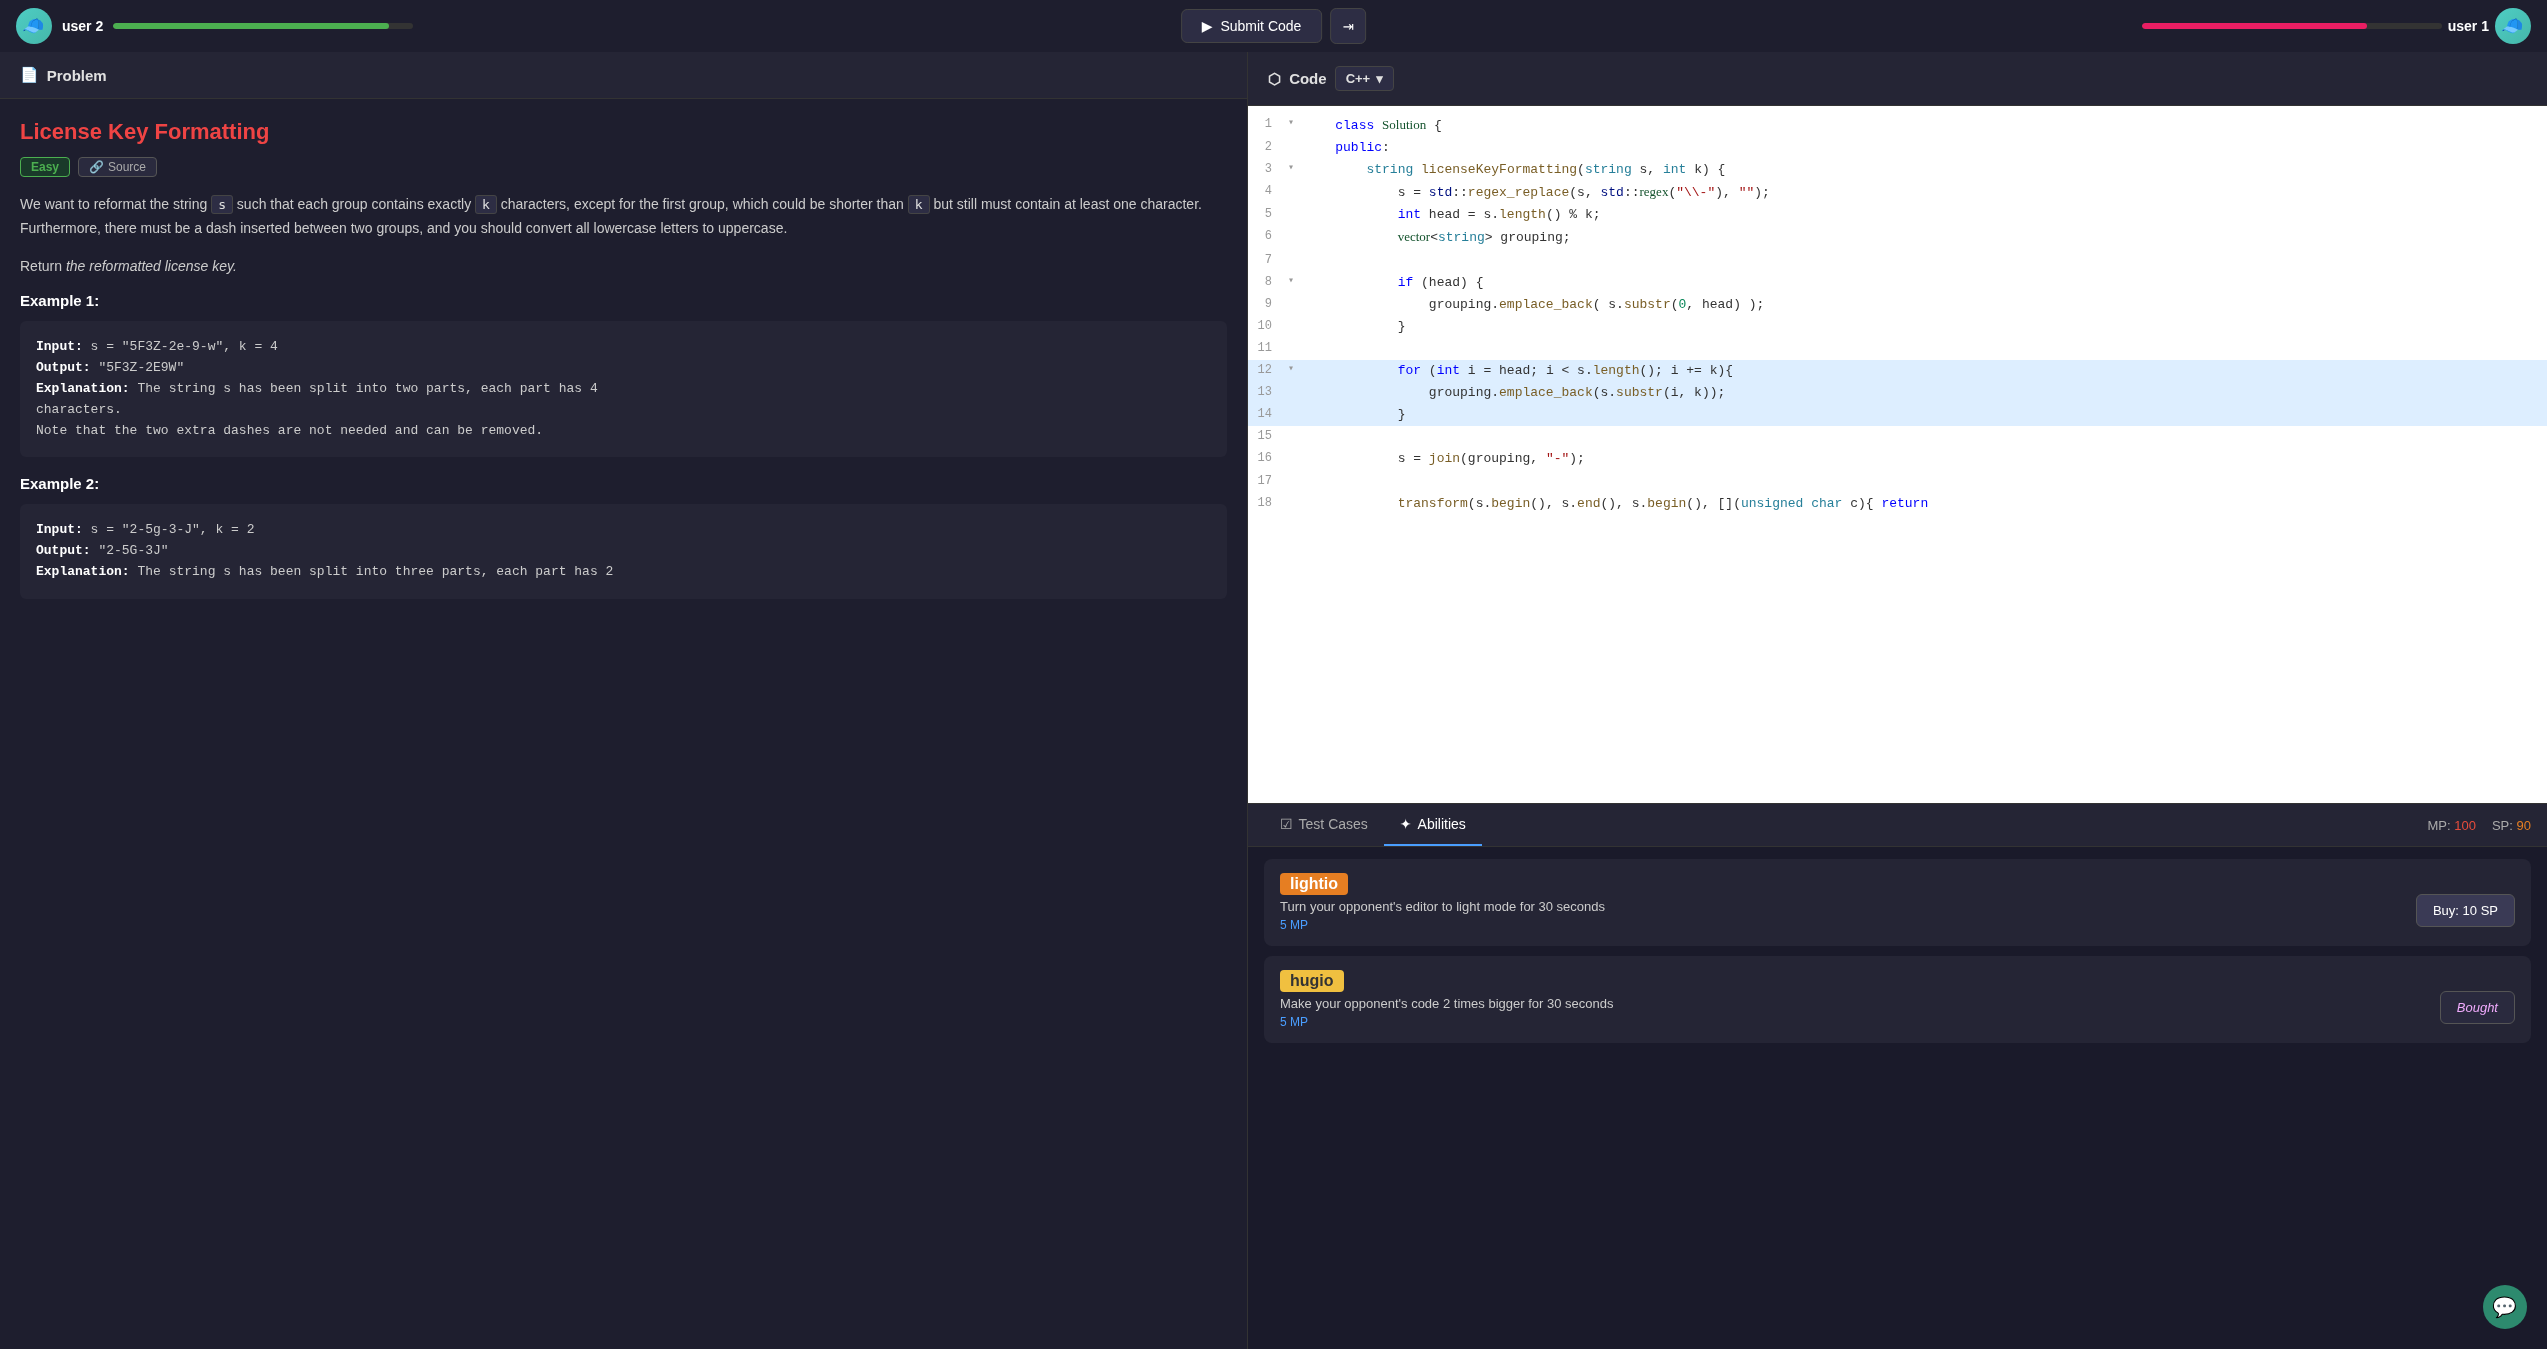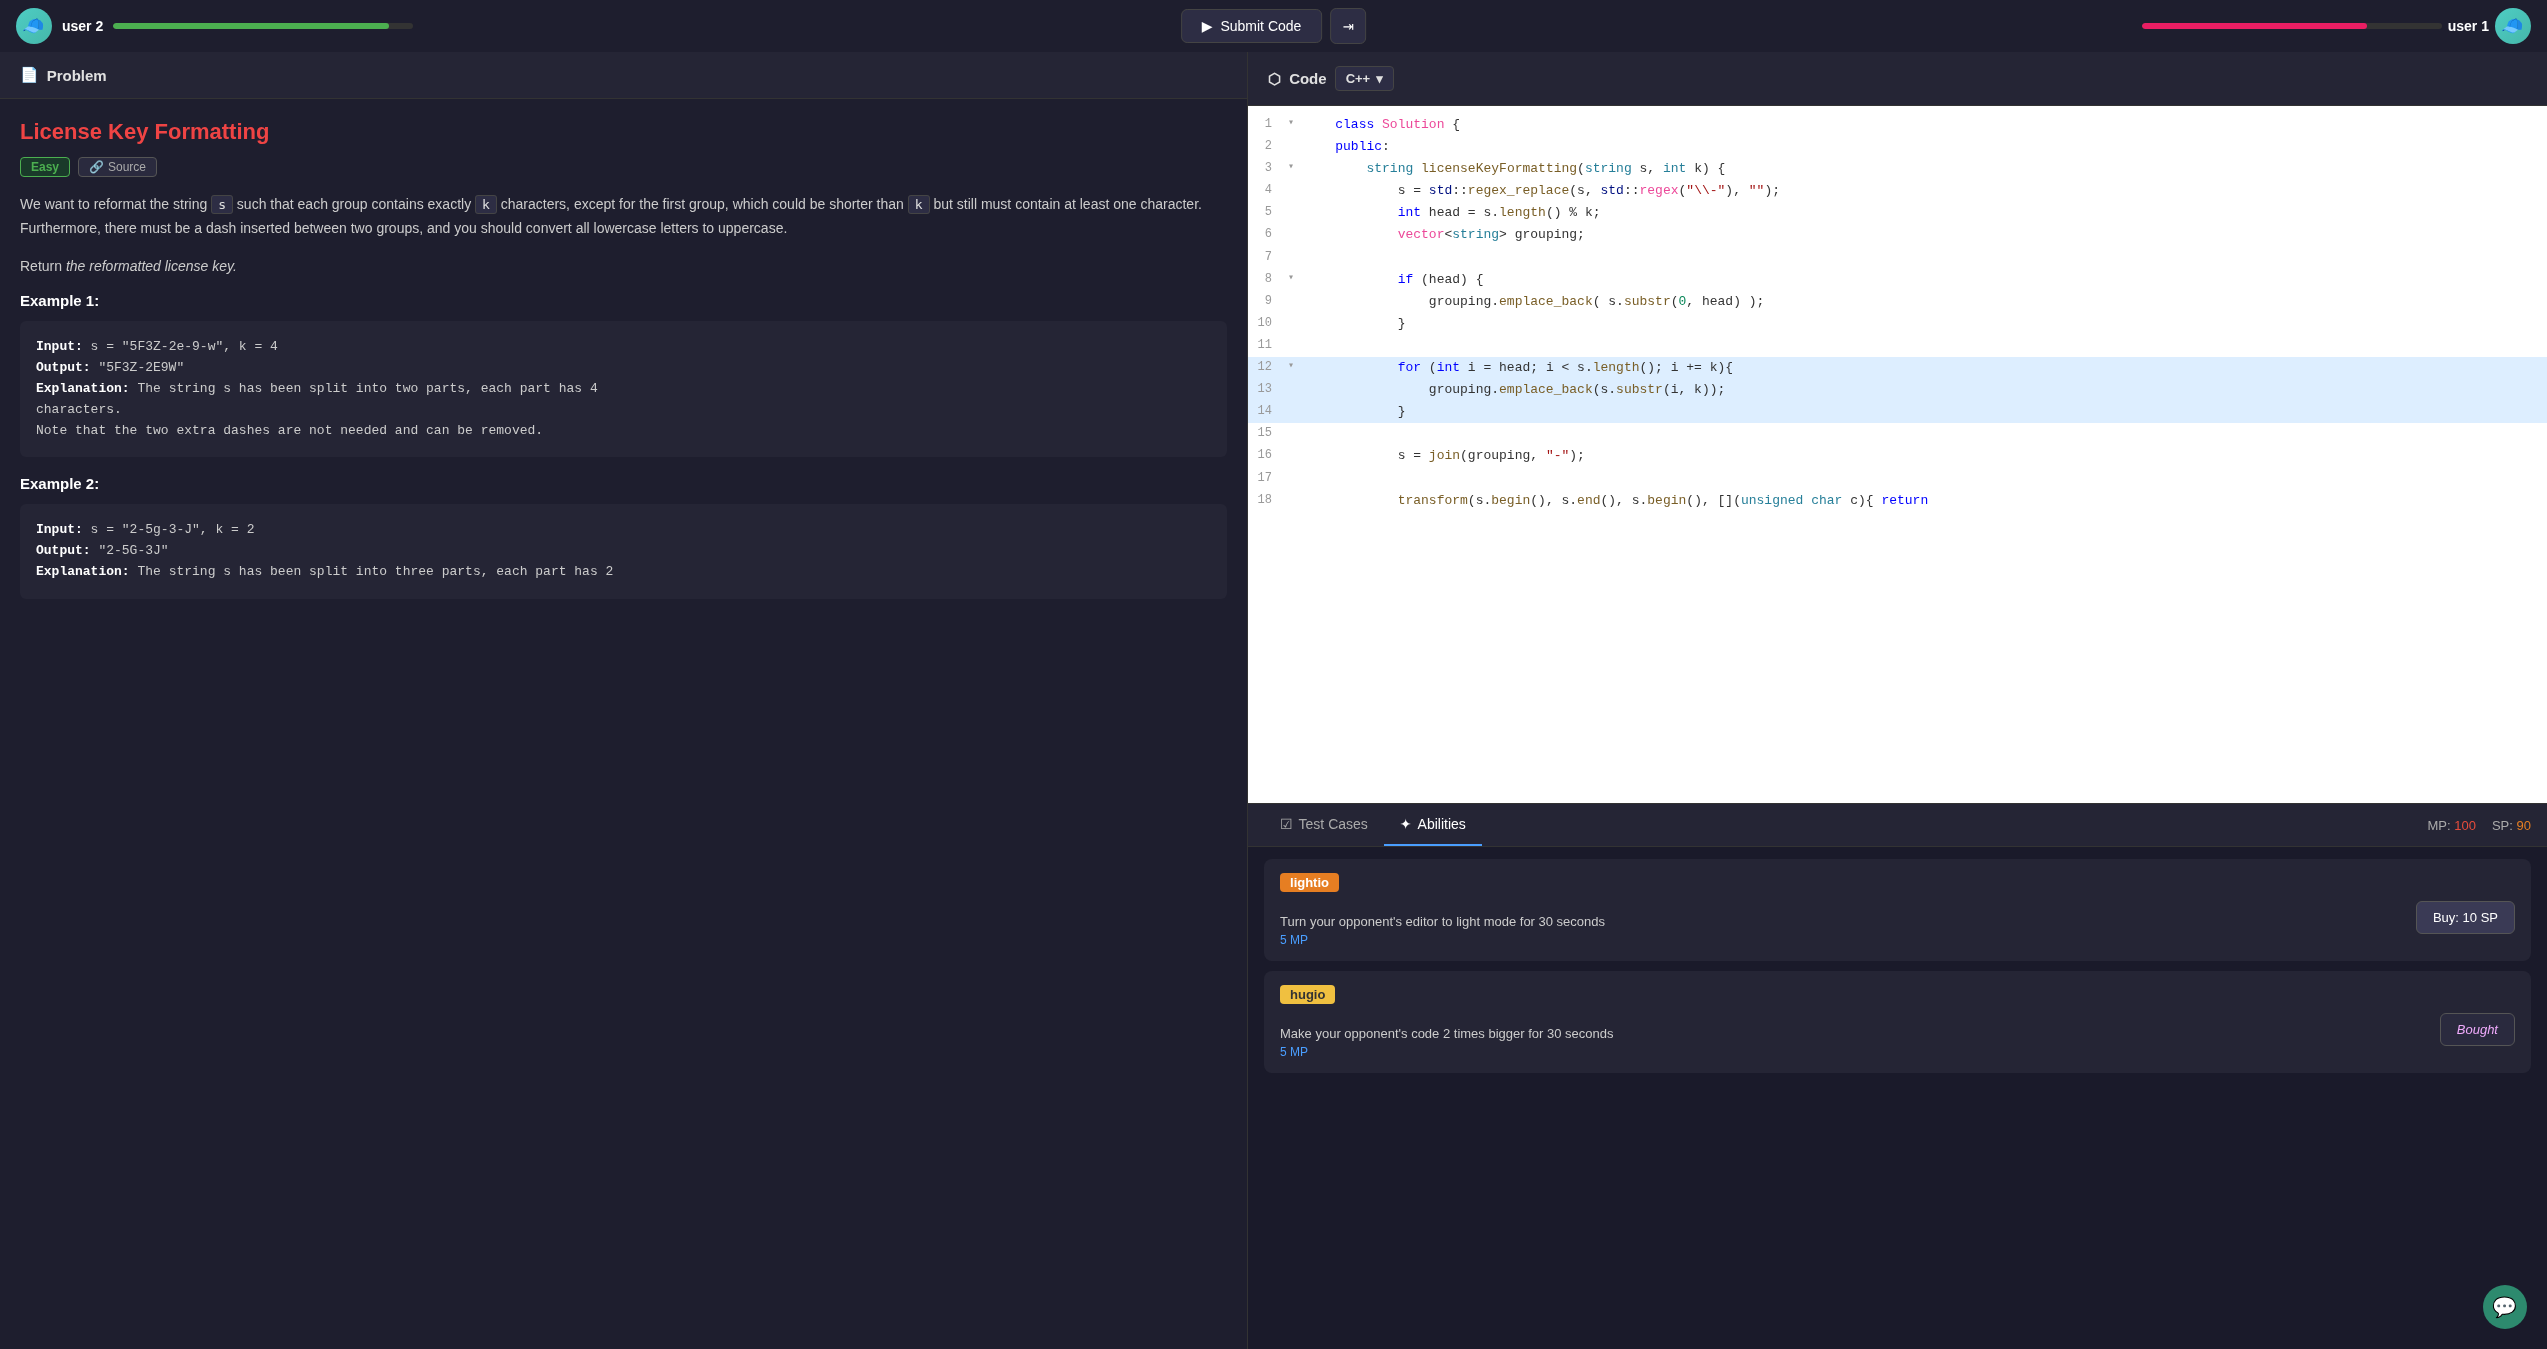--- a/index.html
+++ b/index.html
@@ -260,21 +260,21 @@
       width: 12px;
       color: #999;
       font-size: 10px;
       margin-right: 4px;
     }
     .line-code {
       color: #333;
     }
     
     .kw { color: #0000ff; font-weight: 500; }
-    .cls { color: #ec4899; }
+    .cls { color: #14532d; font-family: Liberation Serif, serif; }
     .fn { color: #795e26; }
     .str { color: #a31515; }
     .num { color: #098658; }
     .type { color: #267f99; }
     .member { color: #001080; }
 
     
     .bottom-panel {
       flex: 1;
       display: flex;
@@ -328,23 +328,23 @@
       align-items: center;
       gap: 14px;
     }
     .ability-info {
       flex: 1;
     }
     .ability-tag {
       display: inline-block;
       padding: 2px 10px;
       border-radius: 4px;
-      font-size: 13px;
+      font-size: 16px;
       font-weight: 700;
-      margin-bottom: 22px;
+      margin-bottom: 4px;
     }
     .tag-orange { background: #e67e22; color: #fff; }
     .tag-yellow { background: #f0c040; color: #333; }
     .ability-desc {
       font-size: 13px;
       color: #ccc;
       margin-bottom: 4px;
     }
     .ability-cost {
       font-size: 12px;

